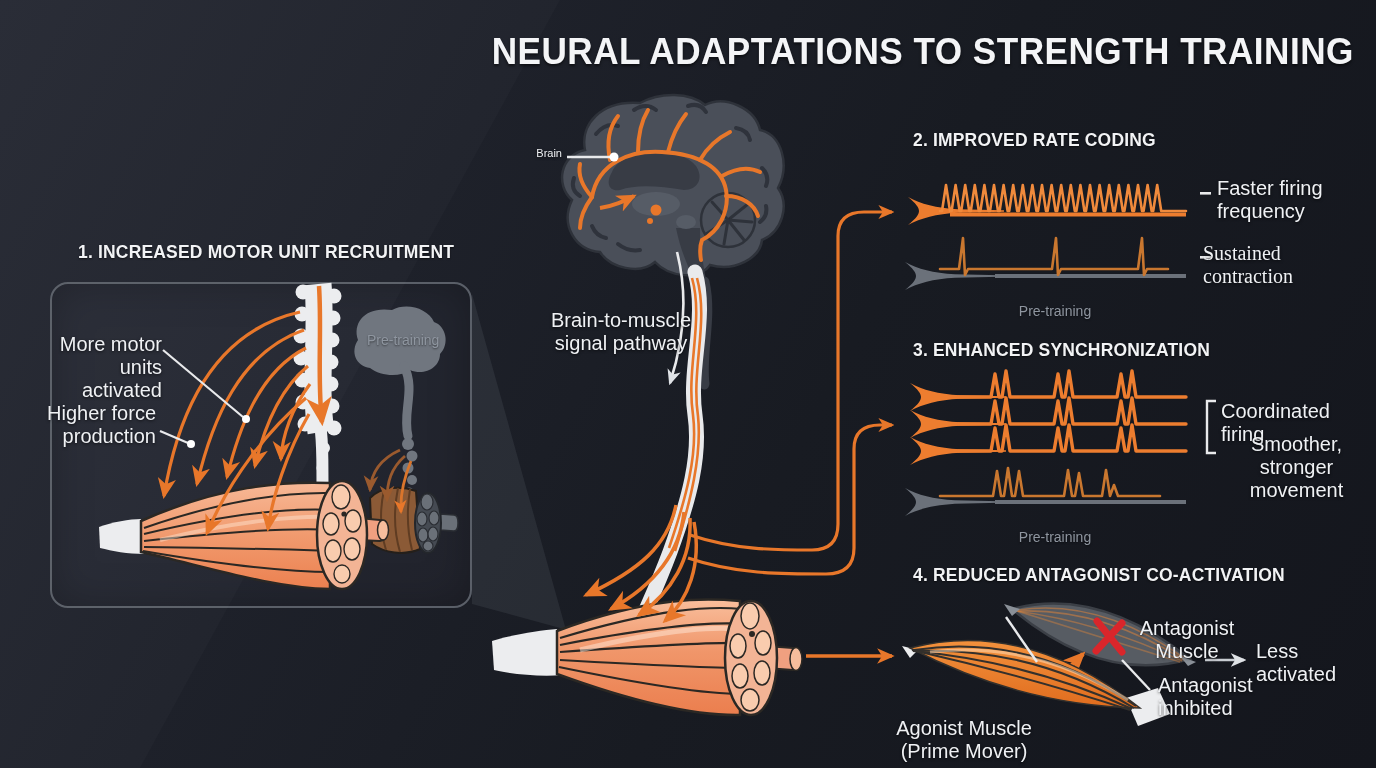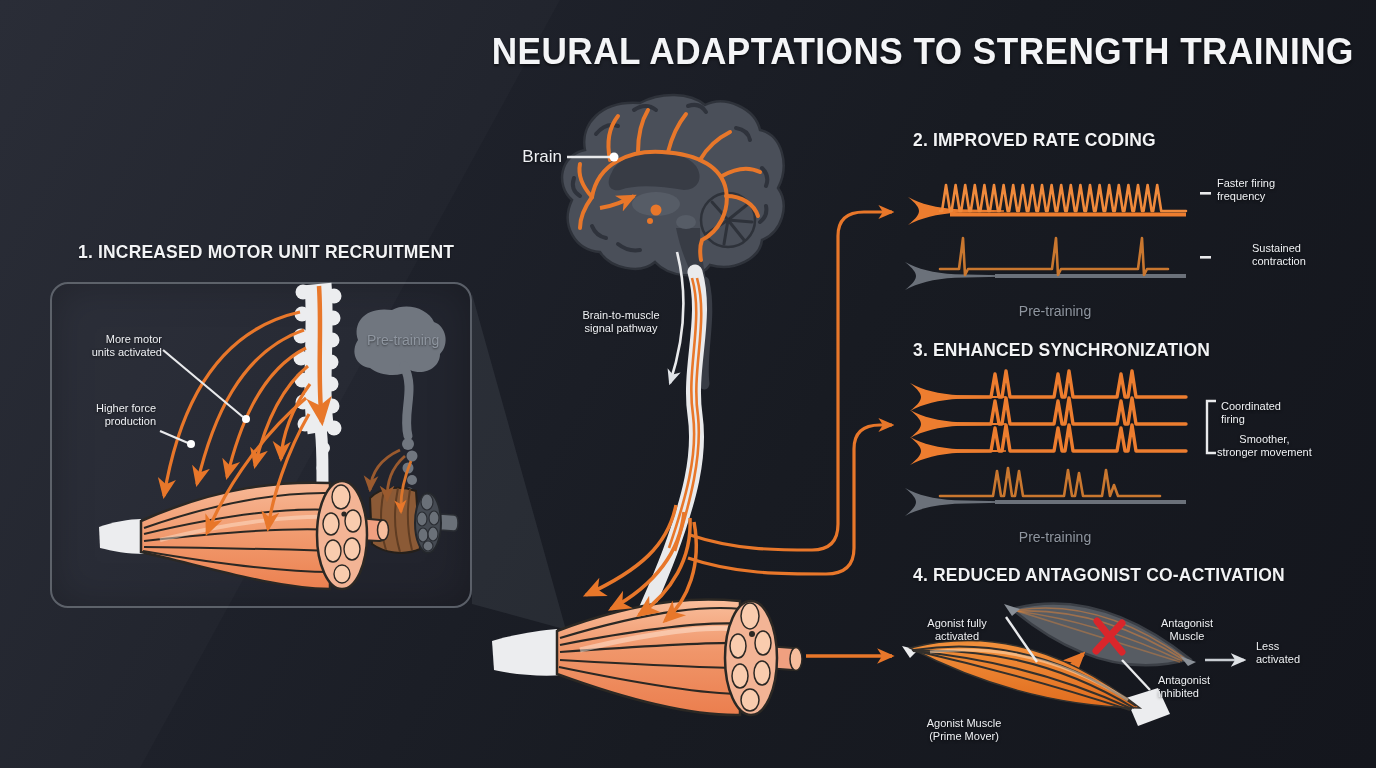--- a/index.html
+++ b/index.html
@@ -5,21 +5,21 @@
   html,body{margin:0;padding:0;background:#0e1015;}
   #stage{position:relative;width:1376px;height:768px;overflow:hidden;
     background:linear-gradient(118deg,#262933 0%,#1e212a 30%,#181b22 58%,#14161d 100%);
     font-family:"Liberation Sans","DejaVu Sans",sans-serif;}
   .abs{position:absolute;}
   .title{left:0;top:31px;width:100%;text-align:right;color:#F4F5F7;font-weight:bold;
     font-size:37px;letter-spacing:.5px;text-shadow:0 2px 3px rgba(0,0,0,.55);}
   .title span{display:inline-block;transform:scaleX(.95);}
   .hd{color:#F2F3F5;font-weight:bold;font-size:19px;letter-spacing:.2px;
     transform:scaleX(.92);transform-origin:left top;text-shadow:0 1px 2px rgba(0,0,0,.6);white-space:nowrap;}
-  .lbl{color:#EFF1F4;font-size:11px;line-height:1.14;white-space:pre-line;
+  .lbl{color:#EFF1F4;font-size:20px;line-height:1.14;white-space:pre-line;
     text-shadow:0 1px 3px rgba(0,0,0,.65);}
   .lbl-gray{color:#8F96A0;font-size:14px;line-height:1.1;white-space:pre-line;
     text-shadow:0 1px 2px rgba(0,0,0,.5);}
   .t-right{text-align:right;}  .t-center{text-align:center;margin-top:19px;}
   .panel{left:50px;top:282px;width:418px;height:322px;border:2px solid #5A5F68;border-radius:18px;
     background:rgba(205,212,222,0.035);box-shadow:inset 0 0 40px rgba(0,0,0,.25);}
   svg.canvas{position:absolute;left:0;top:0;z-index:2;pointer-events:none;}
   .panel{z-index:1;} .txt{z-index:3;}
 </style>
 </head>
@@ -325,44 +325,42 @@
     </g>
   </svg>
 
   <div class="abs txt title"><span>NEURAL ADAPTATIONS TO STRENGTH TRAINING</span></div>
 
   <div class="abs txt hd" style="left:78px;top:241px;">1. INCREASED MOTOR UNIT RECRUITMENT</div>
   <div class="abs txt hd" style="left:913px;top:129px;">2. IMPROVED RATE CODING</div>
   <div class="abs txt hd" style="left:913px;top:339px;">3. ENHANCED SYNCHRONIZATION</div>
   <div class="abs txt hd" style="left:913px;top:564px;">4. REDUCED ANTAGONIST CO-ACTIVATION</div>
 
-  <div class="abs txt lbl t-right" style="left:476px;top:147px;width:86px;font-size:17px;">Brain</div>
+  <div class="abs txt lbl t-right" style="left:476px;top:147px;width:86px;font-size:11px;">Brain</div>
   <div class="abs txt lbl t-center" style="left:536px;top:290px;width:170px;">Brain-to-muscle
 signal pathway</div>
 
   <div class="abs txt lbl t-right" style="left:36px;top:402px;width:120px;">Higher force
 production</div>
   <div class="abs txt lbl t-right" style="left:36px;top:333px;width:126px;">More motor
 units activated</div>
   <div class="abs txt lbl-gray" style="left:367px;top:333px;">Pre-training</div>
 
   <div class="abs txt lbl" style="left:1217px;top:177px;">Faster firing
 frequency</div>
-  <div class="abs txt lbl" style="left:1252px;top:242px;">Sustained
+  <div class="abs txt lbl" style="left:1203px;top:242px;font-family:Liberation Serif, serif;">Sustained
 contraction</div>
   <div class="abs txt lbl-gray t-center" style="left:980px;top:285px;width:150px;">Pre-training</div>
 
   <div class="abs txt lbl" style="left:1221px;top:388px;margin-top:12px;">Coordinated
 firing</div>
   <div class="abs txt lbl" style="left:1217px;top:433px;text-align:center;">Smoother,
 stronger movement</div>
   <div class="abs txt lbl-gray t-center" style="left:980px;top:511px;width:150px;">Pre-training</div>
 
-  <div class="abs txt lbl t-center" style="left:898px;top:598px;width:118px;">Agonist fully
-activated</div>
   <div class="abs txt lbl t-center" style="left:1128px;top:598px;width:118px;">Antagonist
 Muscle</div>
   <div class="abs txt lbl" style="left:1256px;top:640px;">Less
 activated</div>
   <div class="abs txt lbl" style="left:1158px;top:674px;">Antagonist
 inhibited</div>
   <div class="abs txt lbl t-center" style="left:888px;top:698px;width:152px;">Agonist Muscle
 (Prime Mover)</div>
 </div>
 

